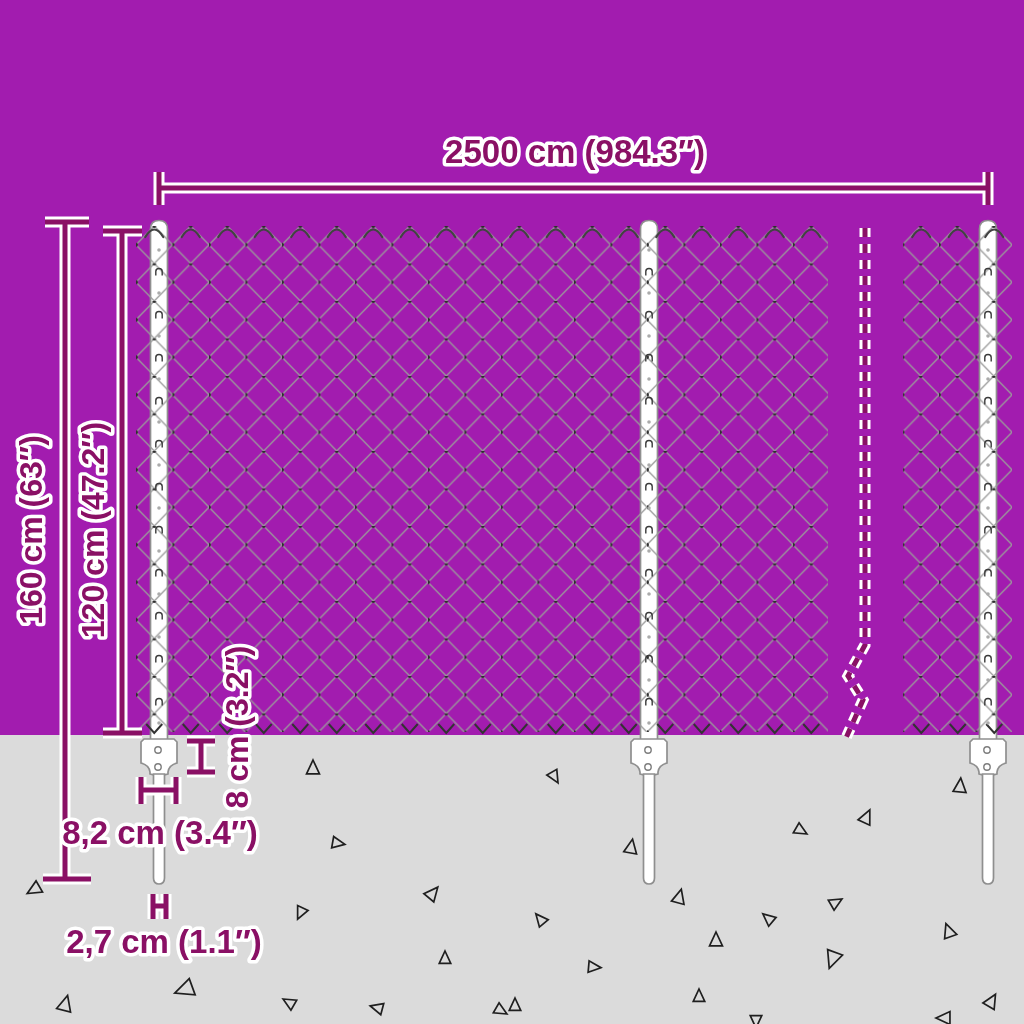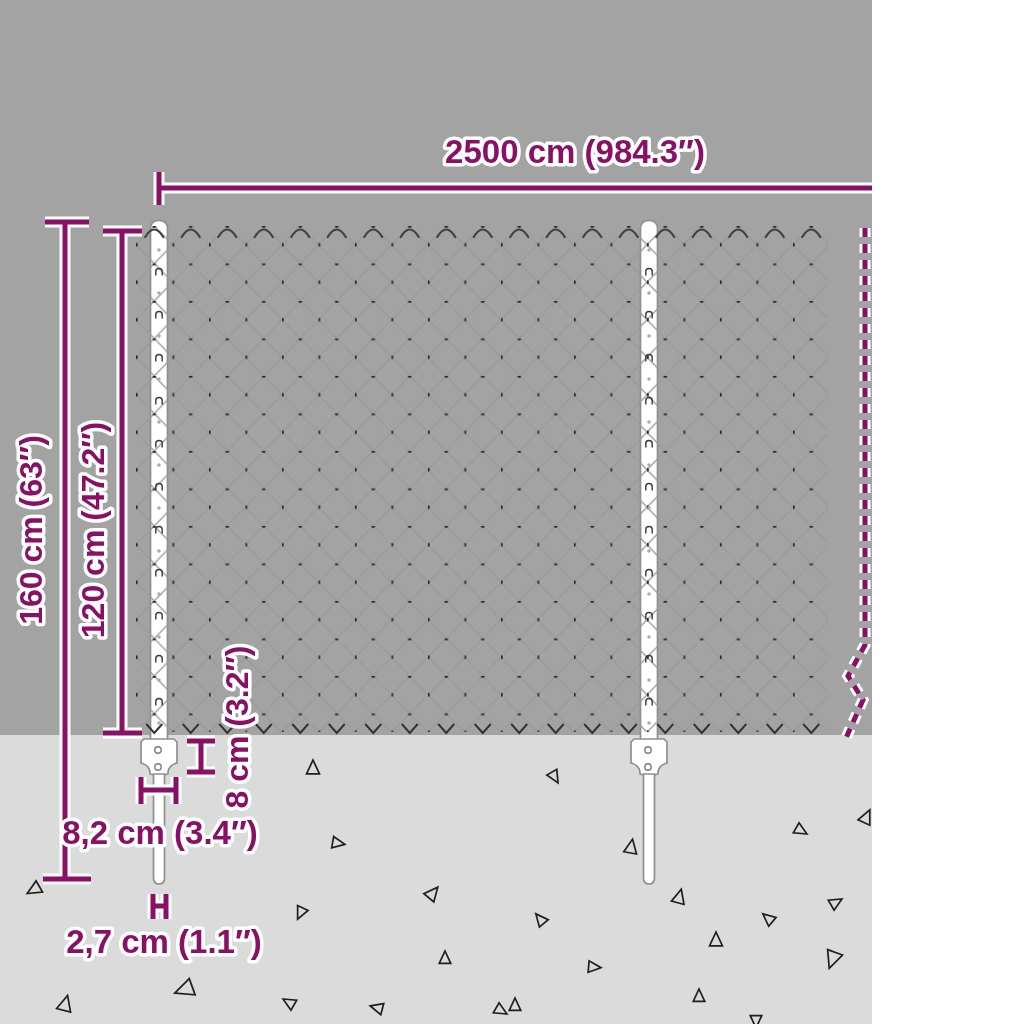--- a/index.html
+++ b/index.html
@@ -1,16 +1,16 @@
 <!DOCTYPE html>
 <html><head>
 <meta charset="utf-8">
 <style>
   html,body{margin:0;padding:0;background:#fff;}
-  .canvas{position:relative;width:872px;height:1024px;background:#a3a3a3;overflow:hidden;
+  .canvas{position:relative;width:1024px;height:1024px;background:#a21caf;overflow:hidden;
           font-family:"Liberation Sans", sans-serif;}
   svg{display:block;}
   .ground{fill:var(--ground);}
   .wire{stroke:var(--wire);stroke-width:1.3;fill:none;}
   .knot{fill:var(--knot);}
   .tube{fill:var(--postfill);stroke:var(--poststroke);stroke-width:1.7;}
   .hole{fill:var(--postfill);stroke:#7d7d7d;stroke-width:1.4;}
   .staple{stroke:#3a3a3a;stroke-width:1.4;fill:none;}
   .pin{fill:#ababab;}
   .hook{stroke:#424242;stroke-width:2.2;fill:none;stroke-linecap:round;}

